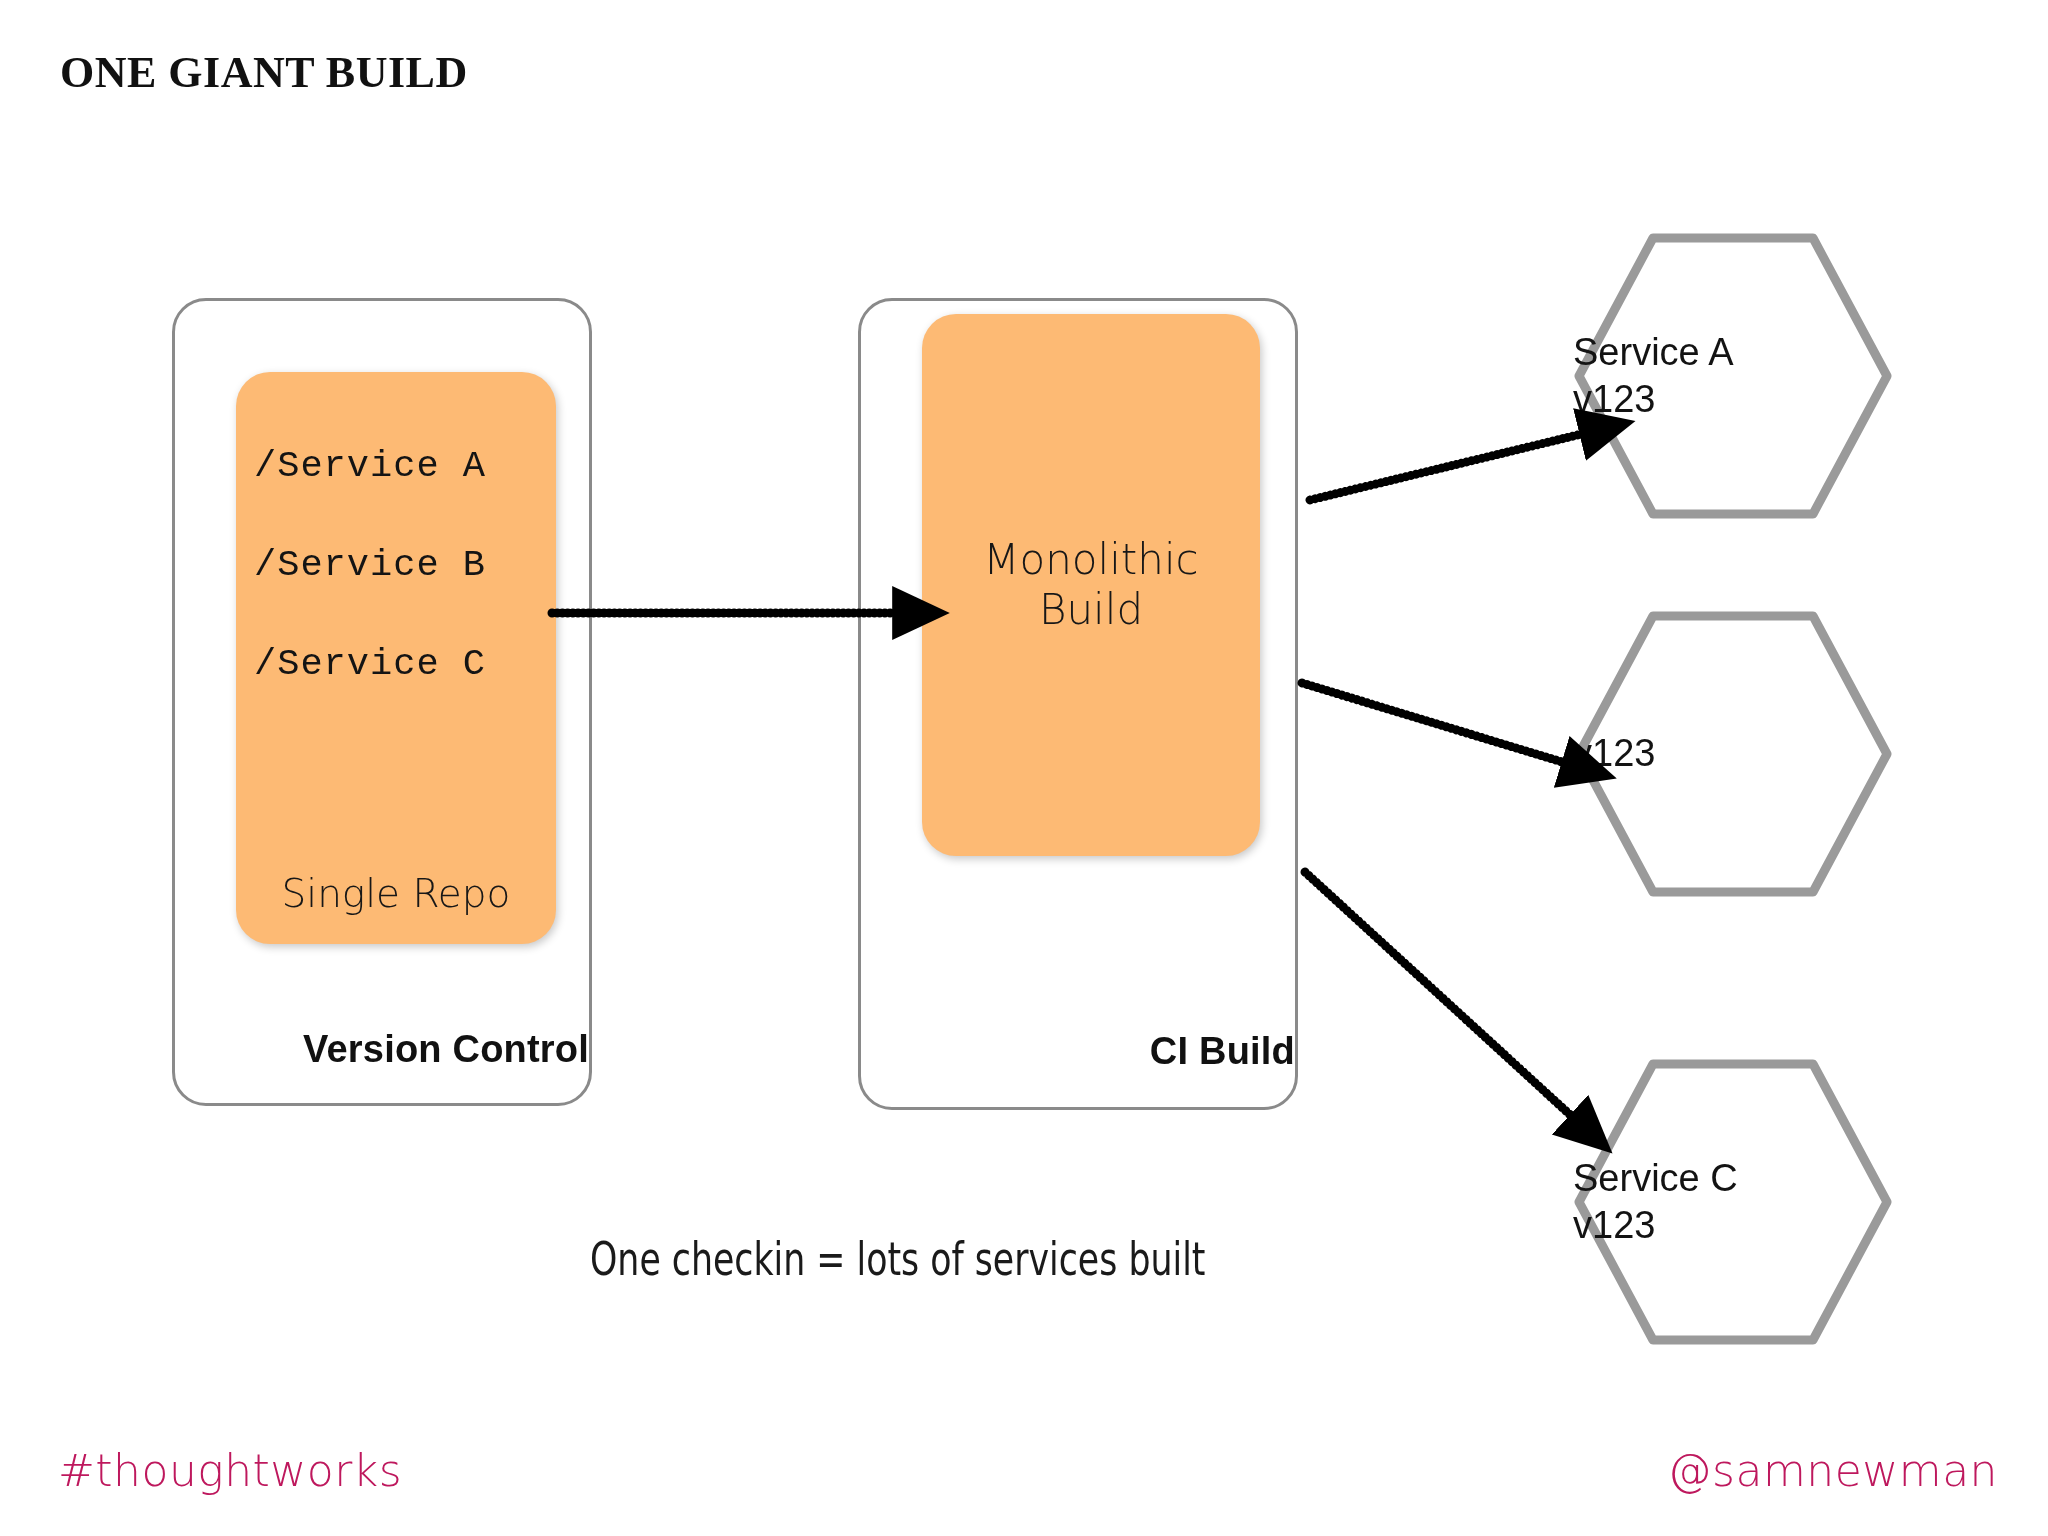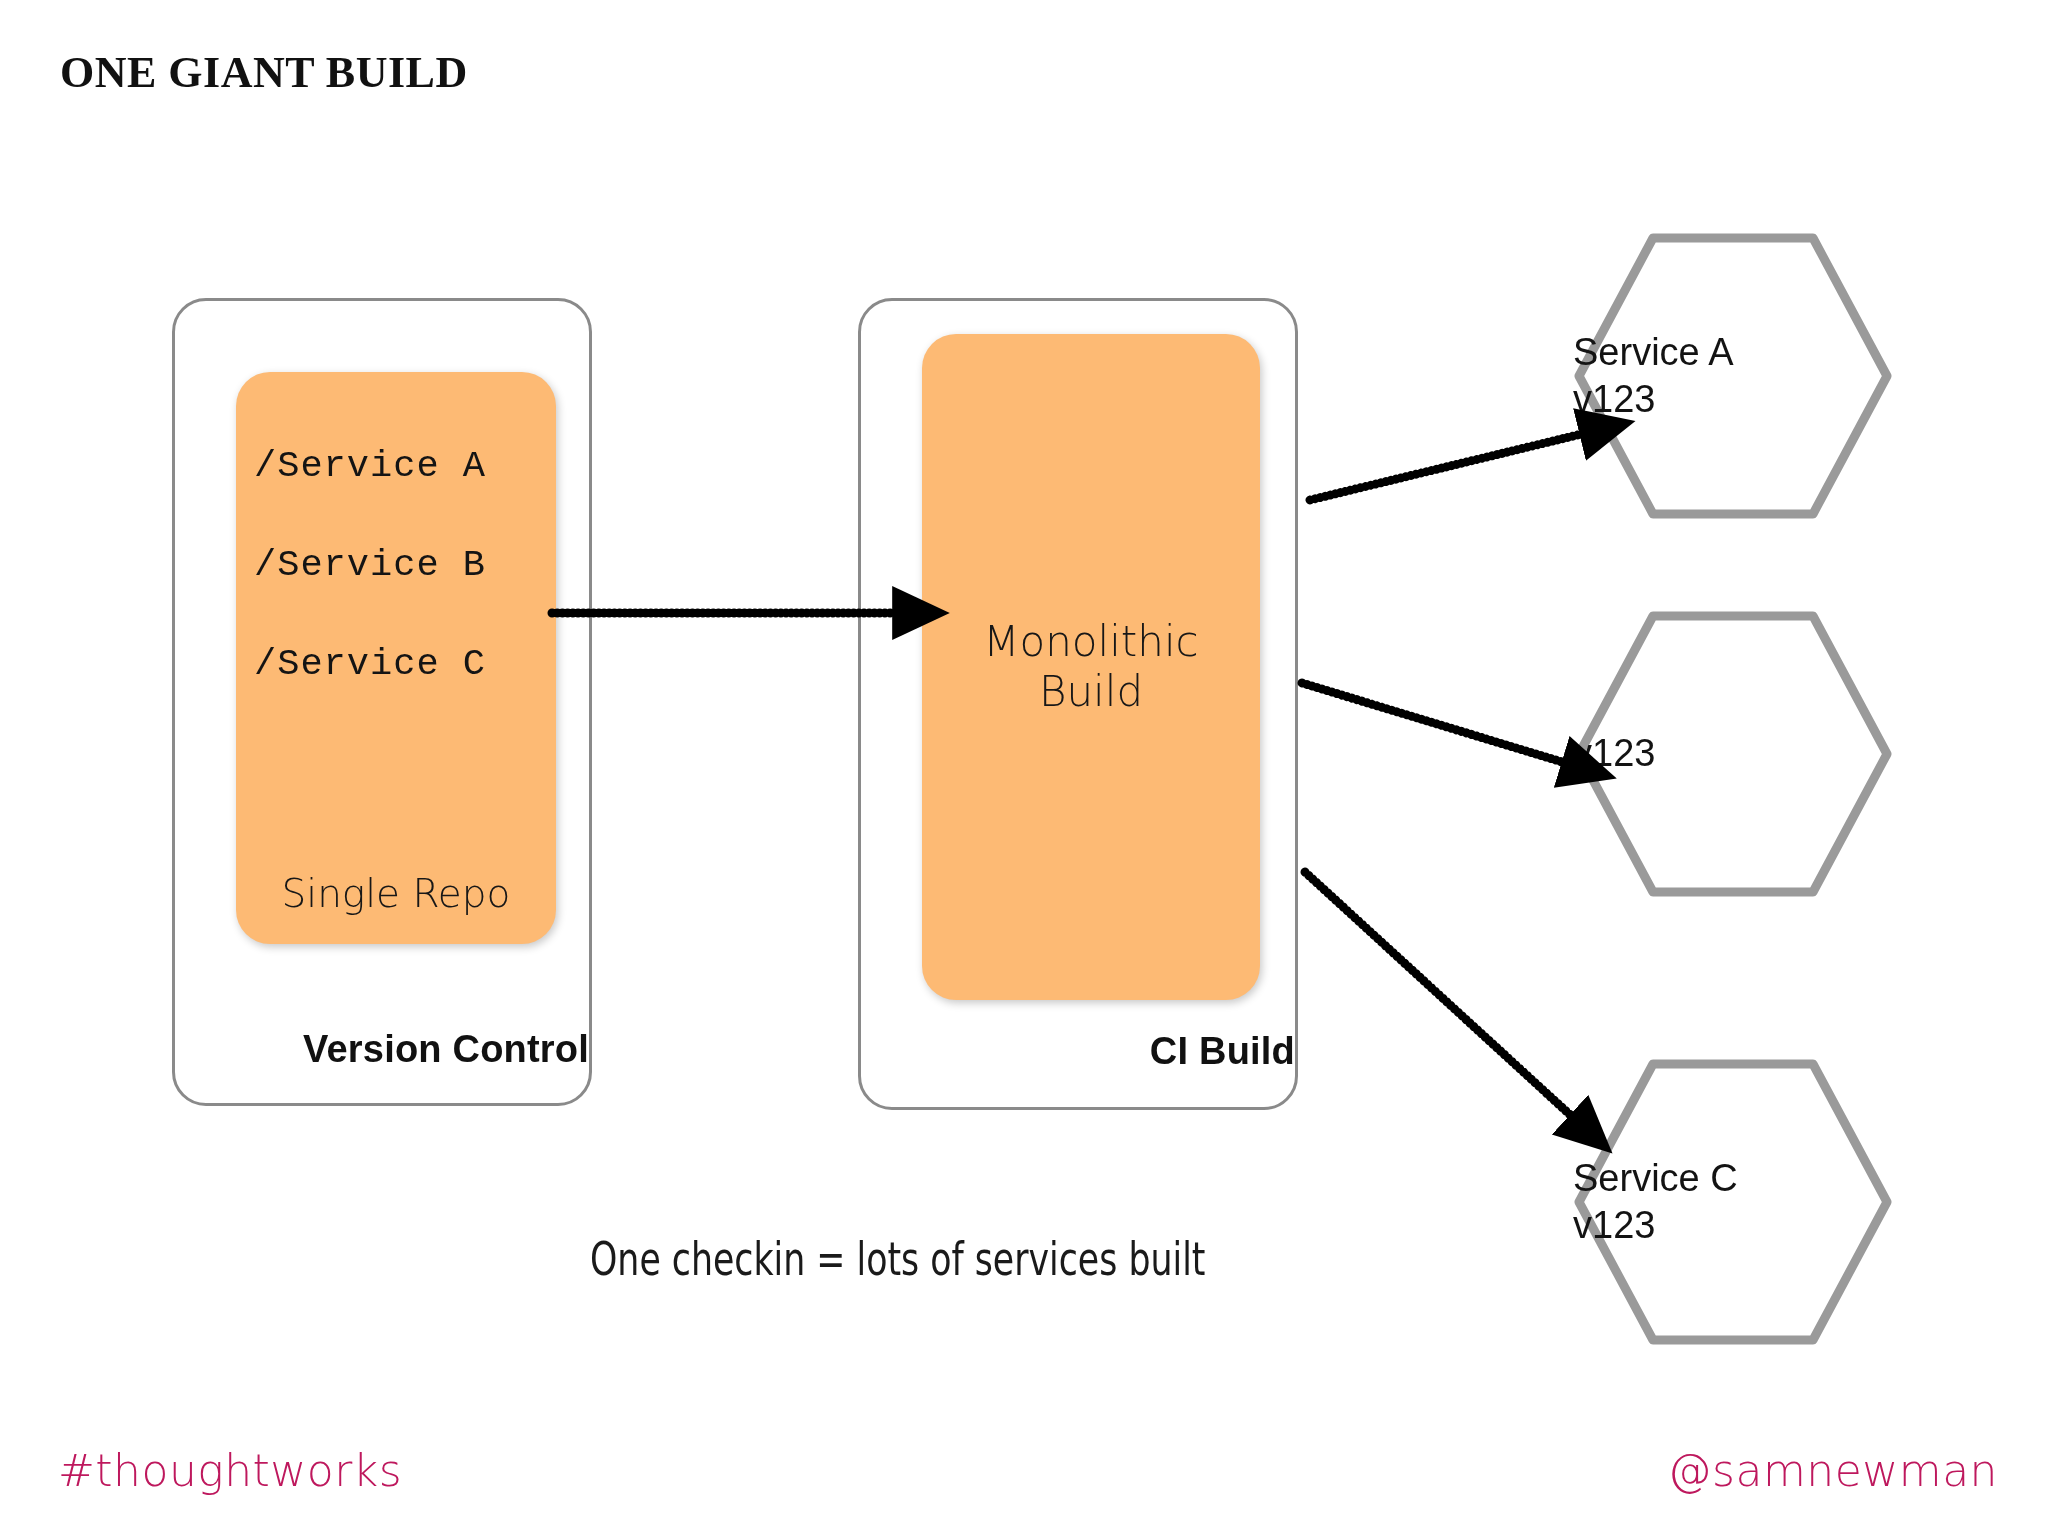--- a/index.html
+++ b/index.html
@@ -61,23 +61,23 @@
     box-shadow: 2px 3px 9px rgba(0,0,0,0.22);
   }
   #card-single-repo {
     left: 236px;
     top: 372px;
     width: 320px;
     height: 572px;
   }
   #card-monolithic-build {
     left: 922px;
-    top: 334px;
+    top: 314px;
     width: 338px;
-    height: 666px;
+    height: 542px;
   }
 
   .repo-lines {
     position: absolute;
     left: 0;
     right: 0;
     top: 76px;
     padding-left: 18px;
     box-sizing: border-box;
   }

